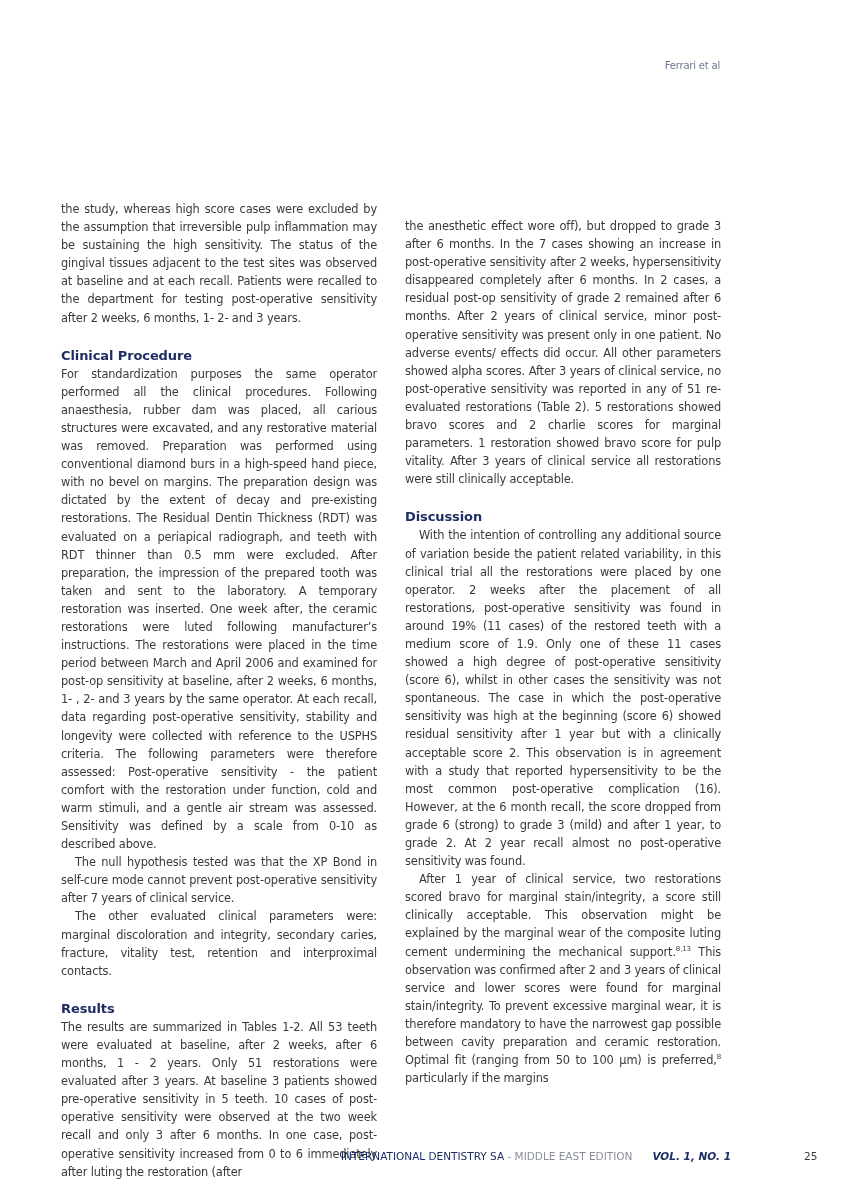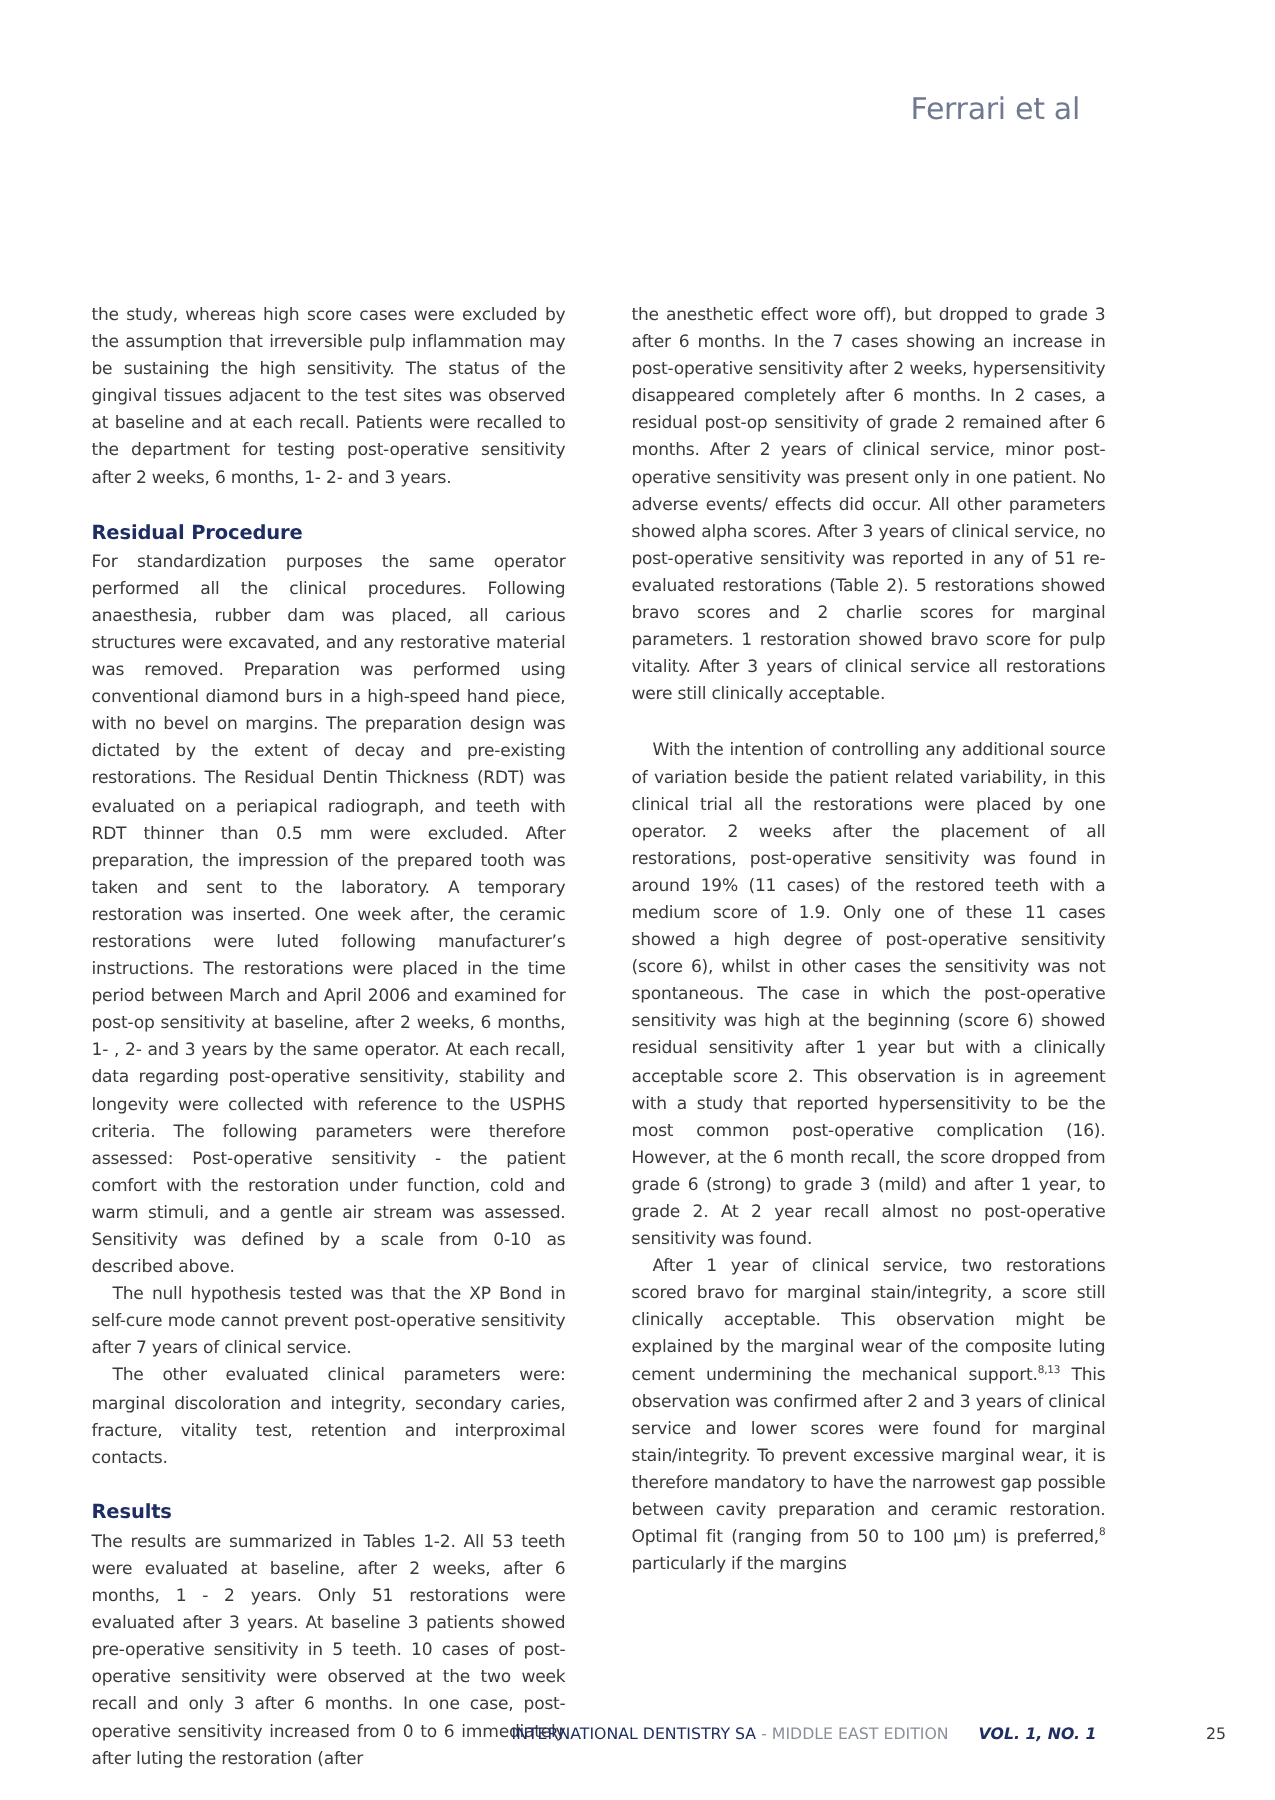--- a/index.html
+++ b/index.html
@@ -1,55 +1,56 @@
 <!DOCTYPE html>
 <html><head>
 <meta charset="utf-8">
 <style>
   html, body { margin: 0; padding: 0; background: #ffffff; }
   body { width: 850px; height: 1200px; position: relative; overflow: hidden;
          font-family: "DejaVu Sans", sans-serif; color: #3a3a3a; }
-  .running-head { position: absolute; top: 60px; right: 130px; font-size: 20px; color: #6f7a90;
+  .running-head { position: absolute; top: 60px; right: 130px; font-size: 10px; color: #6f7a90;
                   font-family: "DejaVu Sans", sans-serif; letter-spacing: -0.2px; }
   .col { position: absolute; top: 200px; width: 316px; font-size: 11.4px; line-height: 18.1px;
          text-align: justify; letter-spacing: -0.15px; }
   .col-left { left: 61px; }
-  .col-right { left: 421px; }
+  .col-right { left: 405px; margin-top: 17px; }
   .col p { margin: 0; }
   .col p.indent { text-indent: 14px; }
   .col h2 { margin: 0; font-size: 13px; line-height: 19px; font-weight: bold; color: #1e2e63;
             letter-spacing: -0.1px; }
   .gap { height: 19px; }
   sup { font-size: 7px; line-height: 0; vertical-align: super; }
   .footer { position: absolute; top: 1150px; left: 341px; font-size: 10.5px; letter-spacing: 0px; }
   .footer .journal { color: #1e2e63; }
   .footer .edition { color: #8a8f9a; }
   .footer .vol { color: #1e2e63; font-style: italic; font-weight: bold; margin-left: 20px; }
   .page-num { position: absolute; top: 1150px; left: 804px; font-size: 10.5px; color: #3a3a3a; }
 </style>
 </head>
 <body>
 
 <div class="running-head">Ferrari et al</div>
 
 <div class="col col-left">
   <p>the study, whereas high score cases were excluded by the assumption that irreversible pulp inflammation may be sustaining the high sensitivity. The status of the gingival tissues adjacent to the test sites was observed at baseline and at each recall. Patients were recalled to the department for testing post-operative sensitivity after 2 weeks, 6 months, 1- 2- and 3 years.</p>
   <div class="gap"></div>
-  <h2>Residual Procedure</h2>
+  <h2>Clinical Procedure</h2>
   <p>For standardization purposes the same operator performed all the clinical procedures. Following anaesthesia, rubber dam was placed, all carious structures were excavated, and any restorative material was removed. Preparation was performed using conventional diamond burs in a high-speed hand piece, with no bevel on margins. The preparation design was dictated by the extent of decay and pre-existing restorations. The Residual Dentin Thickness (RDT) was evaluated on a periapical radiograph, and teeth with RDT thinner than 0.5 mm were excluded. After preparation, the impression of the prepared tooth was taken and sent to the laboratory. A temporary restoration was inserted. One week after, the ceramic restorations were luted following manufacturer’s instructions. The restorations were placed in the time period between March and April 2006 and examined for post-op sensitivity at baseline, after 2 weeks, 6 months, 1- , 2- and 3 years by the same operator. At each recall, data regarding post-operative sensitivity, stability and longevity were collected with reference to the USPHS criteria. The following parameters were therefore assessed: Post-operative sensitivity - the patient comfort with the restoration under function, cold and warm stimuli, and a gentle air stream was assessed. Sensitivity was defined by a scale from 0-10 as described above.</p>
   <p class="indent">The null hypothesis tested was that the XP Bond in self-cure mode cannot prevent post-operative sensitivity after 7 years of clinical service.</p>
   <p class="indent">The other evaluated clinical parameters were: marginal discoloration and integrity, secondary caries, fracture, vitality test, retention and interproximal contacts.</p>
   <div class="gap"></div>
   <h2>Results</h2>
   <p>The results are summarized in Tables 1-2. All 53 teeth were evaluated at baseline, after 2 weeks, after 6 months, 1 - 2 years. Only 51 restorations were evaluated after 3 years. At baseline 3 patients showed pre-operative sensitivity in 5 teeth. 10 cases of post-operative sensitivity were observed at the two week recall and only 3 after 6 months. In one case, post-operative sensitivity increased from 0 to 6 immediately after luting the restoration (after</p>
 </div>
 
 <div class="col col-right">
   <p>the anesthetic effect wore off), but dropped to grade 3 after 6 months. In the 7 cases showing an increase in post-operative sensitivity after 2 weeks, hypersensitivity disappeared completely after 6 months. In 2 cases, a residual post-op sensitivity of grade 2 remained after 6 months. After 2 years of clinical service, minor post-operative sensitivity was present only in one patient. No adverse events/ effects did occur. All other parameters showed alpha scores. After 3 years of clinical service, no post-operative sensitivity was reported in any of 51 re-evaluated restorations (Table 2). 5 restorations showed bravo scores and 2 charlie scores for marginal parameters. 1 restoration showed bravo score for pulp vitality. After 3 years of clinical service all restorations were still clinically acceptable.</p>
   <div class="gap"></div>
+  <h2>Discussion</h2>
   <p class="indent">With the intention of controlling any additional source of variation beside the patient related variability, in this clinical trial all the restorations were placed by one operator. 2 weeks after the placement of all restorations, post-operative sensitivity was found in around 19% (11 cases) of the restored teeth with a medium score of 1.9. Only one of these 11 cases showed a high degree of post-operative sensitivity (score 6), whilst in other cases the sensitivity was not spontaneous. The case in which the post-operative sensitivity was high at the beginning (score 6) showed residual sensitivity after 1 year but with a clinically acceptable score 2. This observation is in agreement with a study that reported hypersensitivity to be the most common post-operative complication (16). However, at the 6 month recall, the score dropped from grade 6 (strong) to grade 3 (mild) and after 1 year, to grade 2. At 2 year recall almost no post-operative sensitivity was found.</p>
   <p class="indent"><span>After 1 year of clinical service, two restorations scored bravo for marginal stain/integrity, a score still clinically acceptable. This observation might be explained by the marginal wear of the composite luting cement undermining the mechanical support.</span><sup>8,13</sup><span> This observation was confirmed after 2 and 3 years of clinical service and lower scores were found for marginal stain/integrity. To prevent excessive marginal wear, it is therefore mandatory to have the narrowest gap possible between cavity preparation and ceramic restoration. Optimal fit (ranging from 50 to 100 µm) is preferred,</span><sup>8</sup><span> particularly if the margins</span></p>
 </div>
 
 <div class="footer">
   <span class="journal">INTERNATIONAL DENTISTRY SA</span><span class="edition"> - MIDDLE EAST EDITION</span><span class="vol">VOL. 1, NO. 1</span>
 </div>
 <div class="page-num">25</div>
 
 </body></html>

